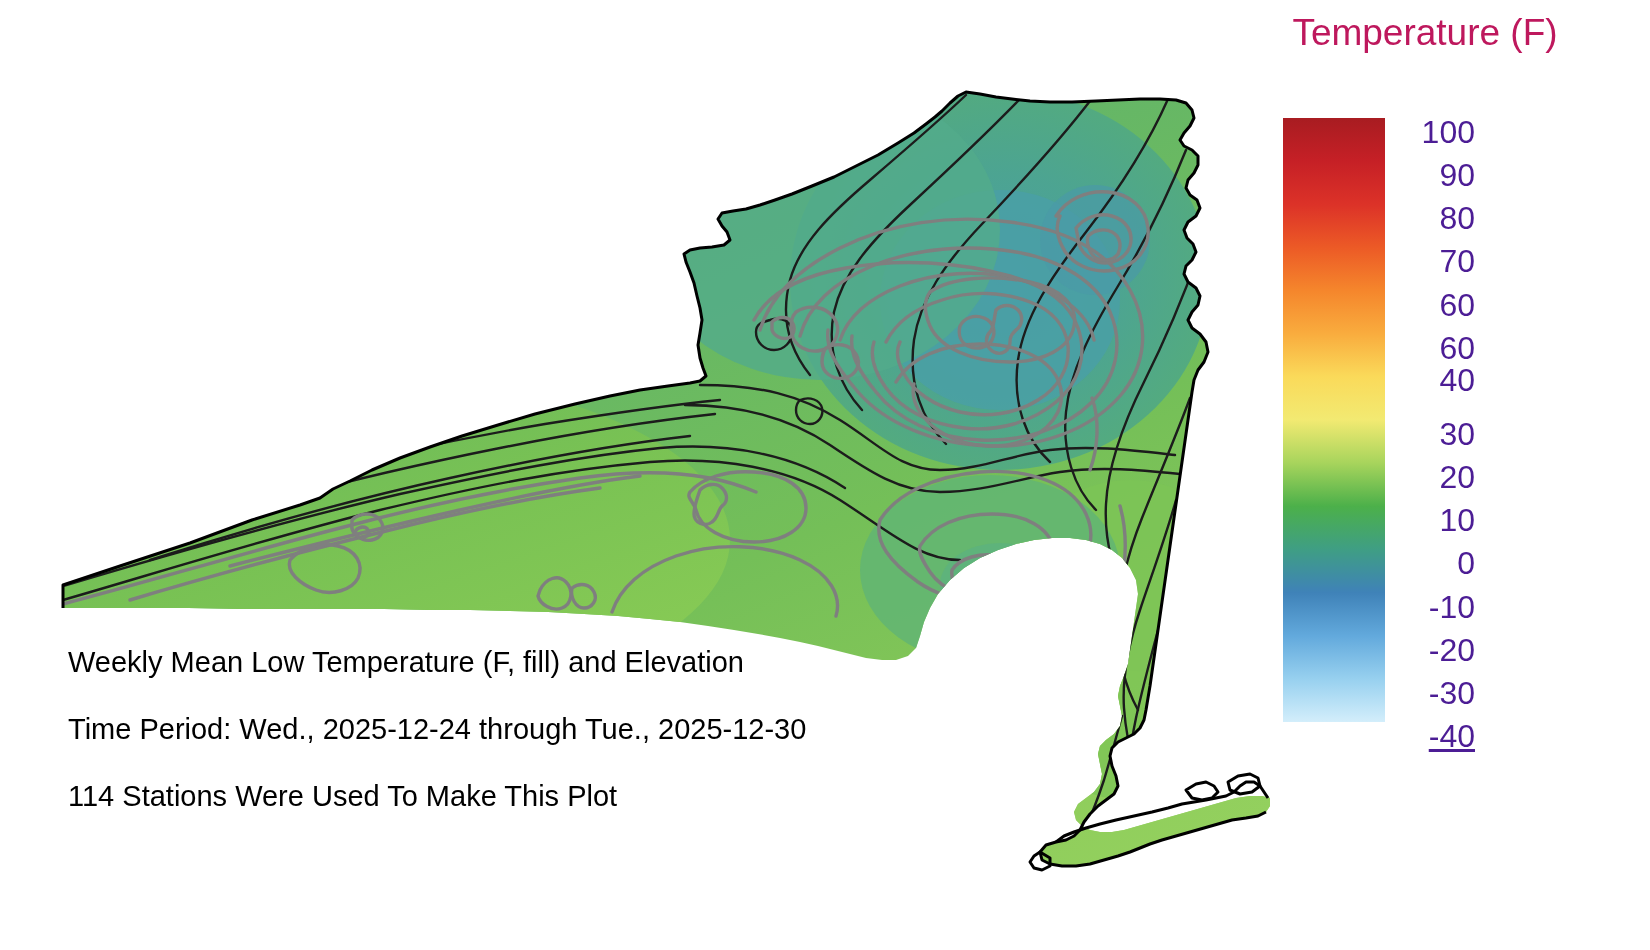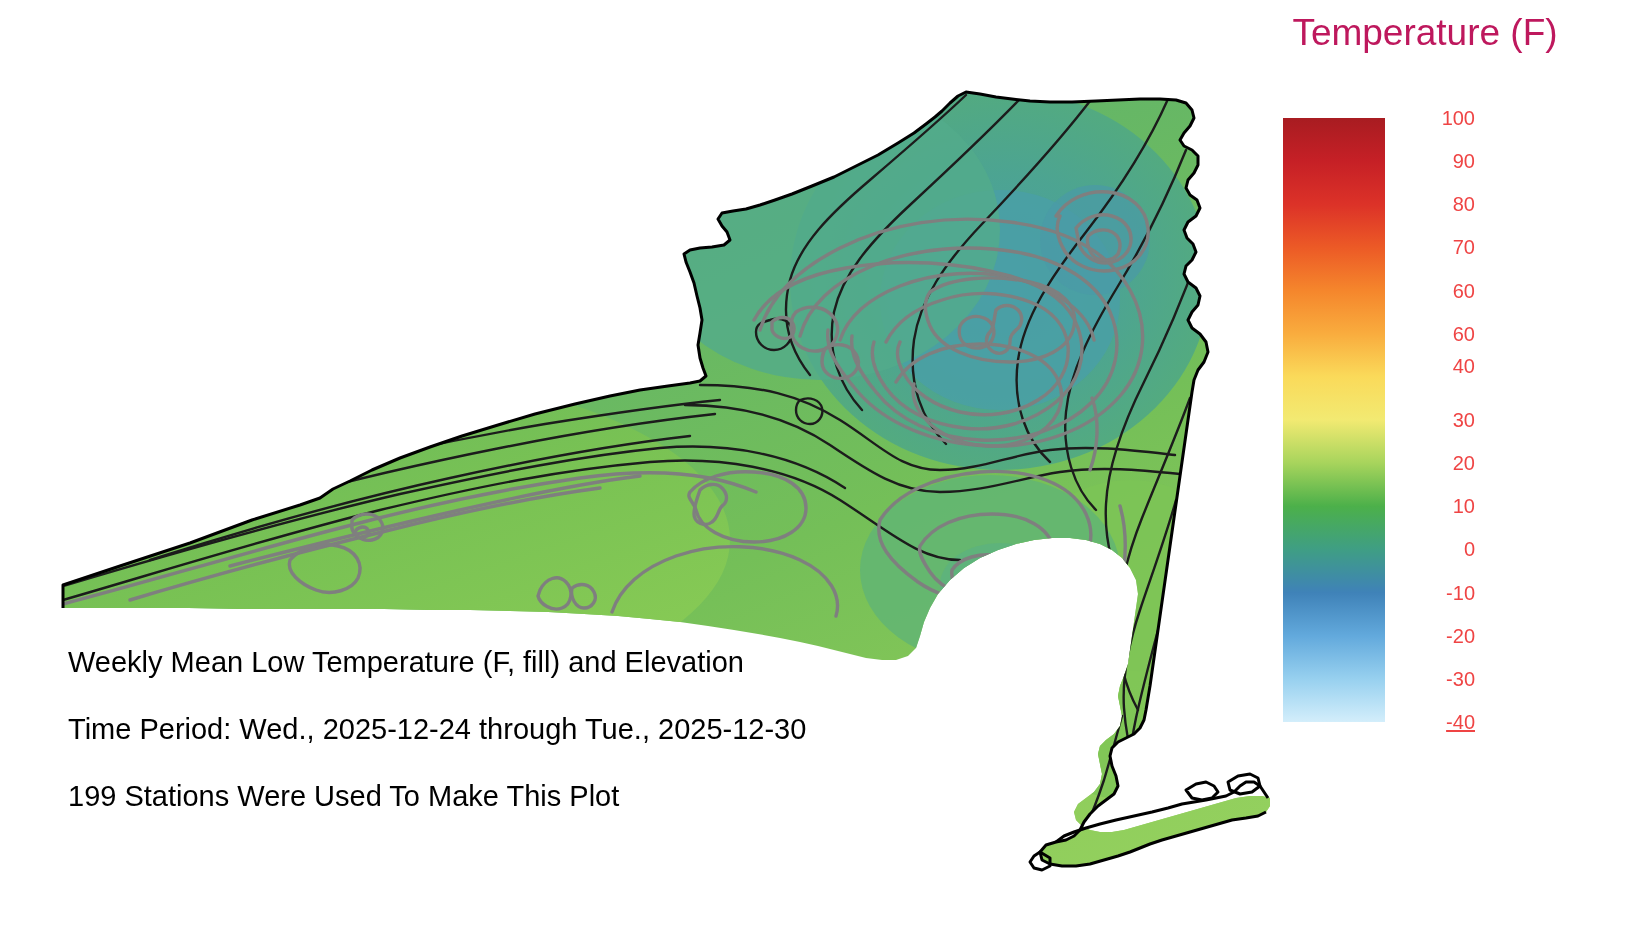--- a/index.html
+++ b/index.html
@@ -49,24 +49,25 @@
     left: 1395px;
     top: 118px;
     width: 120px;
     height: 604px;
   }
   .cb-tick {
     position: absolute;
     left: 0;
     width: 80px;
     text-align: right;
-    font-size: 20px;
-    color: #ef4444;
+    font-size: 32px;
+    color: #4c1d95;
     line-height: 1;
     transform: translateY(-50%);
+    margin-top: 14px;
   }
 
   
   #map-area {
     position: absolute;
     left: 0;
     top: 0;
     width: 1270px;
     height: 950px;
   }
@@ -327,21 +328,21 @@
         <path d="M 1228 782 L 1238 776 L 1250 774 L 1258 778 L 1260 786 L 1252 792 L 1240 794 L 1230 790 Z"></path>
 
         <path d="M 1040 852 L 1034 856 L 1030 862 L 1034 868 L 1042 870 L 1050 866 L 1050 858 Z"></path>
       </g>
     </svg>
   </div>
 
   <div id="caption">
     <div class="caption-line">Weekly Mean Low Temperature (F, fill) and Elevation</div>
     <div class="caption-line">Time Period: Wed., 2025-12-24 through Tue., 2025-12-30</div>
-    <div class="caption-line">199 Stations Were Used To Make This Plot</div>
+    <div class="caption-line">114 Stations Were Used To Make This Plot</div>
   </div>
 
   <div id="legend-title">Temperature (F)</div>
 
   <div id="colorbar-wrap">
     <svg id="colorbar" viewBox="0 0 102 604" preserveAspectRatio="none">
       <defs>
         <linearGradient id="cbGrad" x1="0" y1="0" x2="0" y2="1">
           <stop offset="0.0000" stop-color="#a81c21"></stop>
           <stop offset="0.0714" stop-color="#c62026"></stop>

